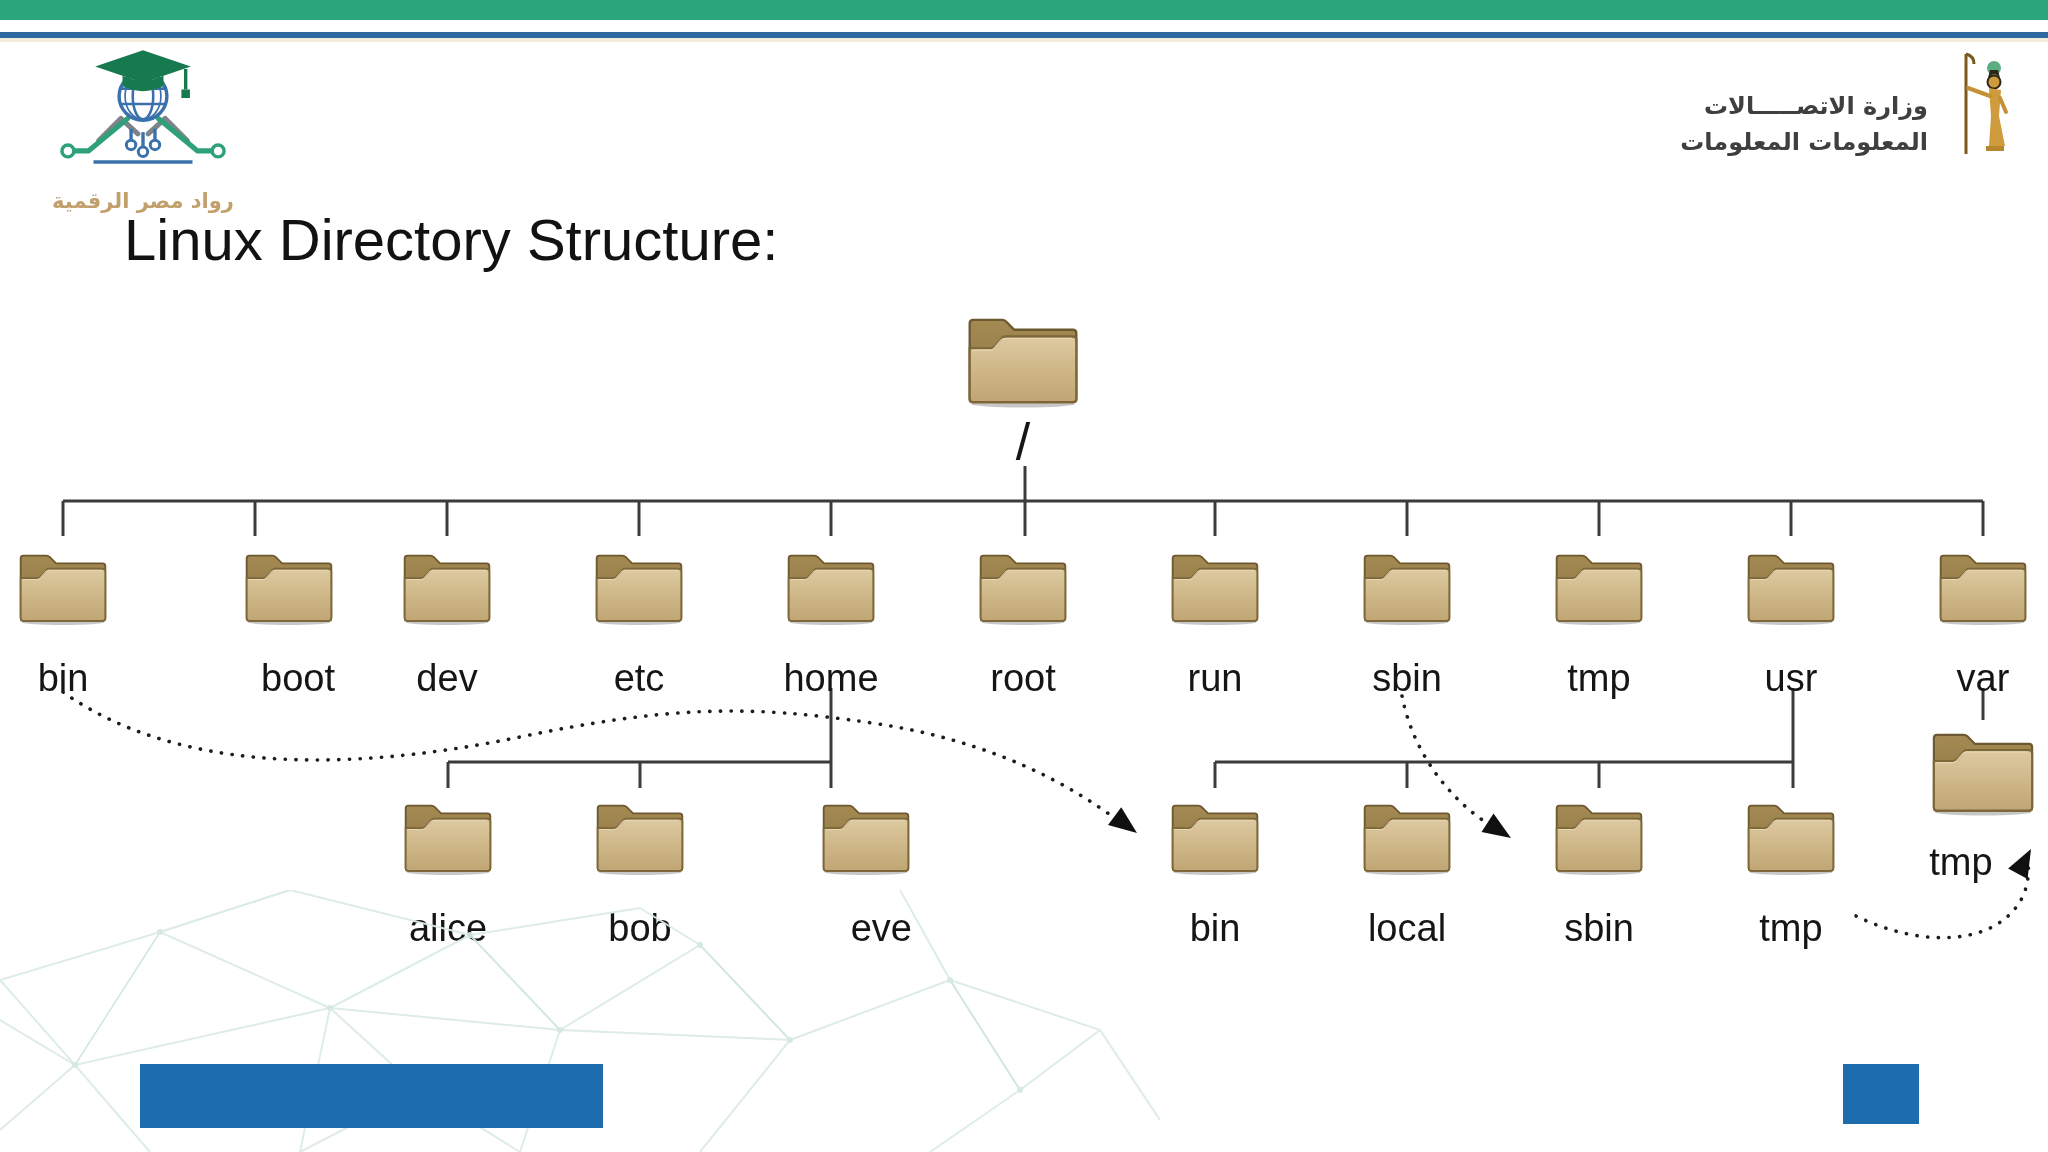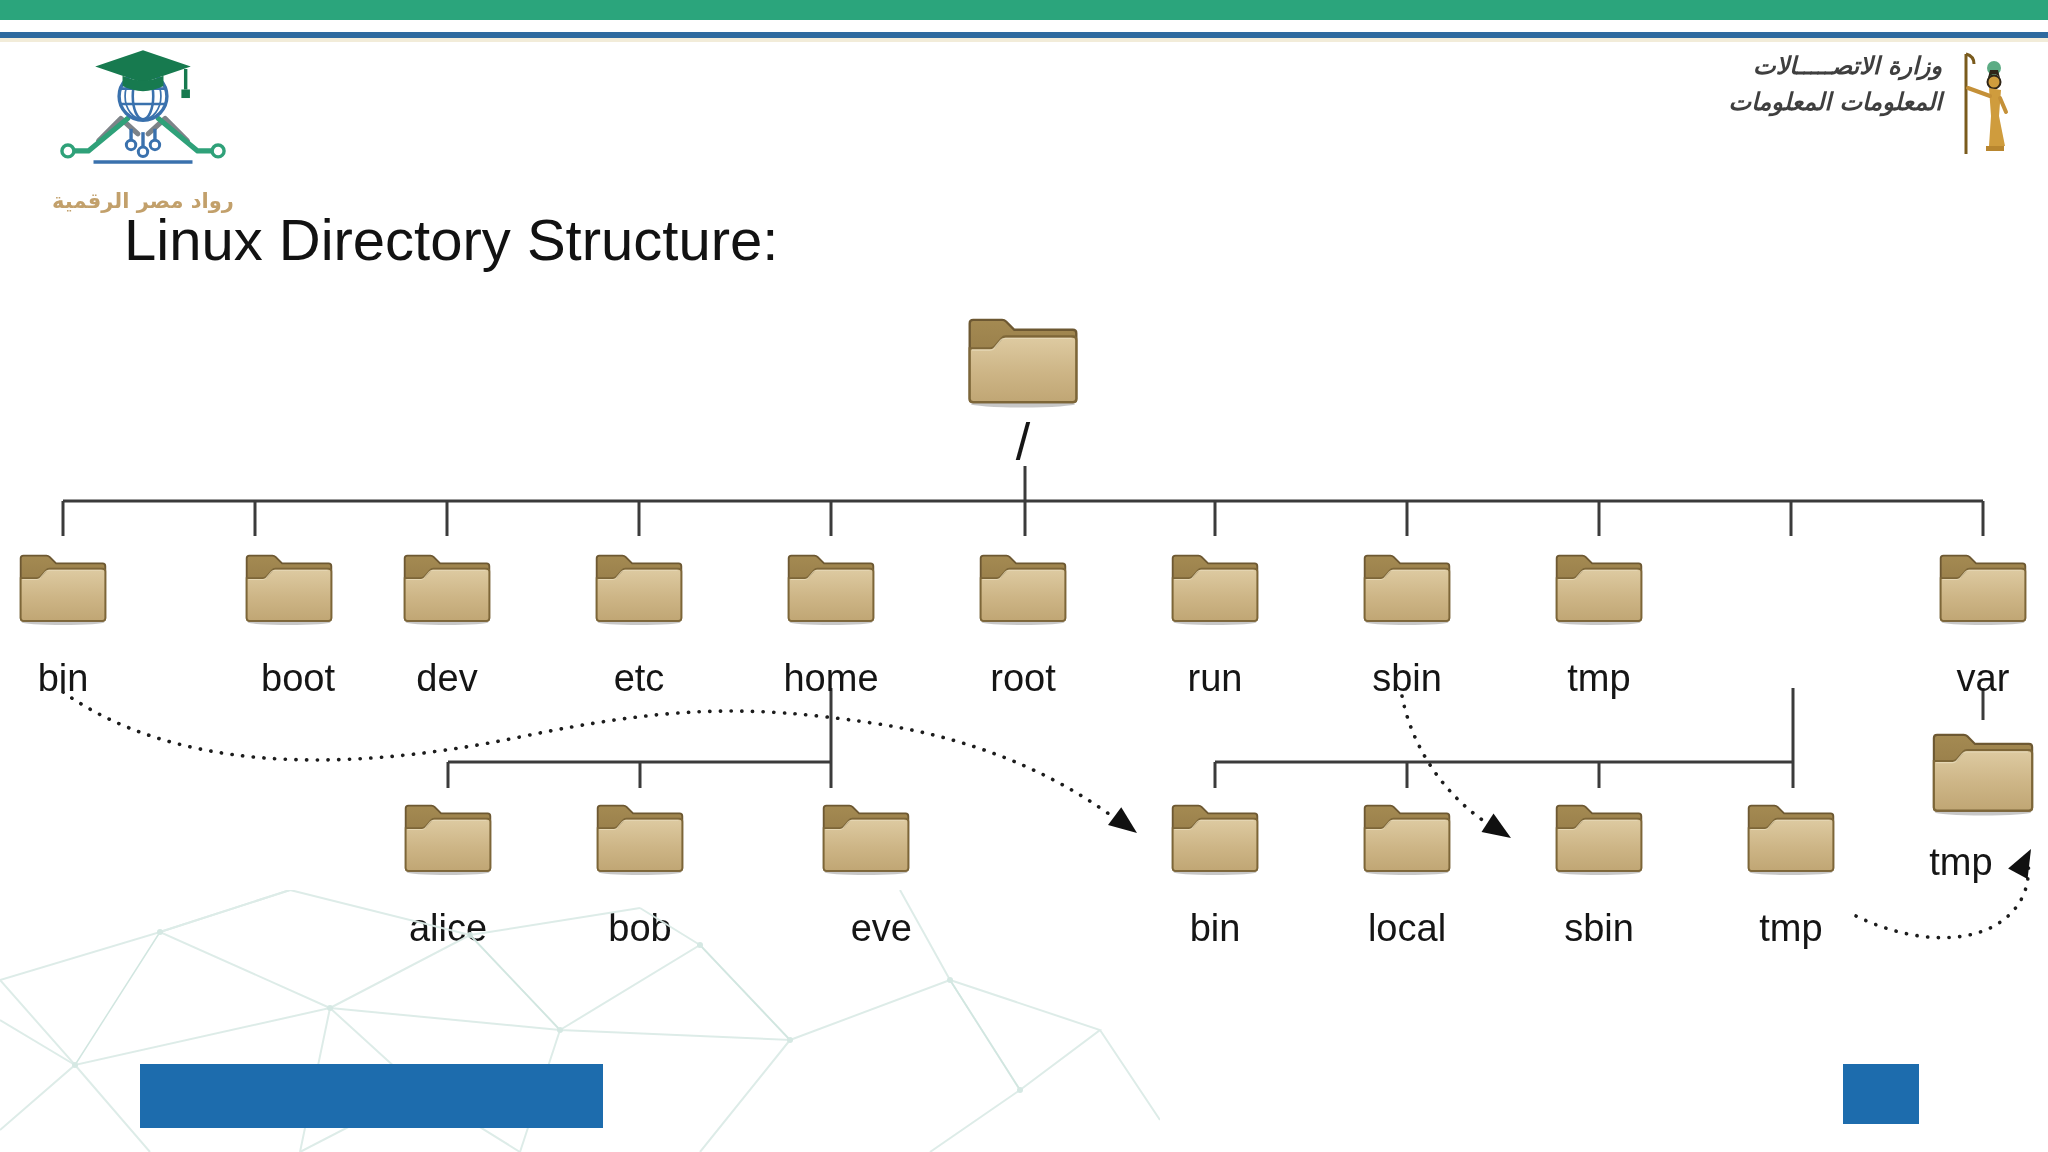--- a/index.html
+++ b/index.html
@@ -8,21 +8,21 @@
 
   
   .bar-green{position:absolute;left:0;top:0;width:100%;height:20px;background:#2ba57c;}
   .bar-blue{position:absolute;left:0;top:32px;width:100%;height:6px;background:#2e6a9f;}
   .bar-cream{position:absolute;left:0;top:38px;width:100%;height:4px;background:#f2ecd9;}
 
   
   .logo-left{position:absolute;left:48px;top:40px;width:190px;text-align:center;}
   .logo-left .ar{font-family:"DejaVu Sans",sans-serif;color:#c2a06b;font-weight:bold;
                  font-size:21px;margin-top:17px;direction:rtl;}
-  .logo-right{position:absolute;right:30px;top:48px;display:flex;align-items:flex-start;gap:12px;font-style:italic;}
+  .logo-right{position:absolute;right:30px;top:48px;display:flex;align-items:flex-end;gap:26px;}
   .logo-right .txt{font-family:"DejaVu Sans",sans-serif;direction:rtl;text-align:right;
                    color:#3f3f3f;font-weight:bold;font-size:24px;line-height:1.5;}
 
   
   .title{position:absolute;left:124px;top:206px;font-size:58px;color:#121212;
          letter-spacing:0px;font-weight:500;}
 
   
   .node{position:absolute;width:160px;display:flex;flex-direction:column;align-items:center;}
   .node .f-icon{width:92px;height:94px;display:block;}
@@ -212,20 +212,26 @@
         <use href="#folder-sym"></use>
       </svg>
     <div class="f-label">sbin</div>
   </div>
   <div class="node" style="left:1519px;top:538px;">
     <svg class="f-icon">
         <use href="#folder-sym"></use>
       </svg>
     <div class="f-label">tmp</div>
   </div>
+  <div class="node" style="left:1711px;top:538px;">
+    <svg class="f-icon">
+        <use href="#folder-sym"></use>
+      </svg>
+    <div class="f-label">usr</div>
+  </div>
   <div class="node" style="left:1903px;top:538px;">
     <svg class="f-icon">
         <use href="#folder-sym"></use>
       </svg>
     <div class="f-label">var</div>
   </div>
 
   <div class="node" style="left:368px;top:788px;">
     <svg class="f-icon">
         <use href="#folder-sym"></use>

